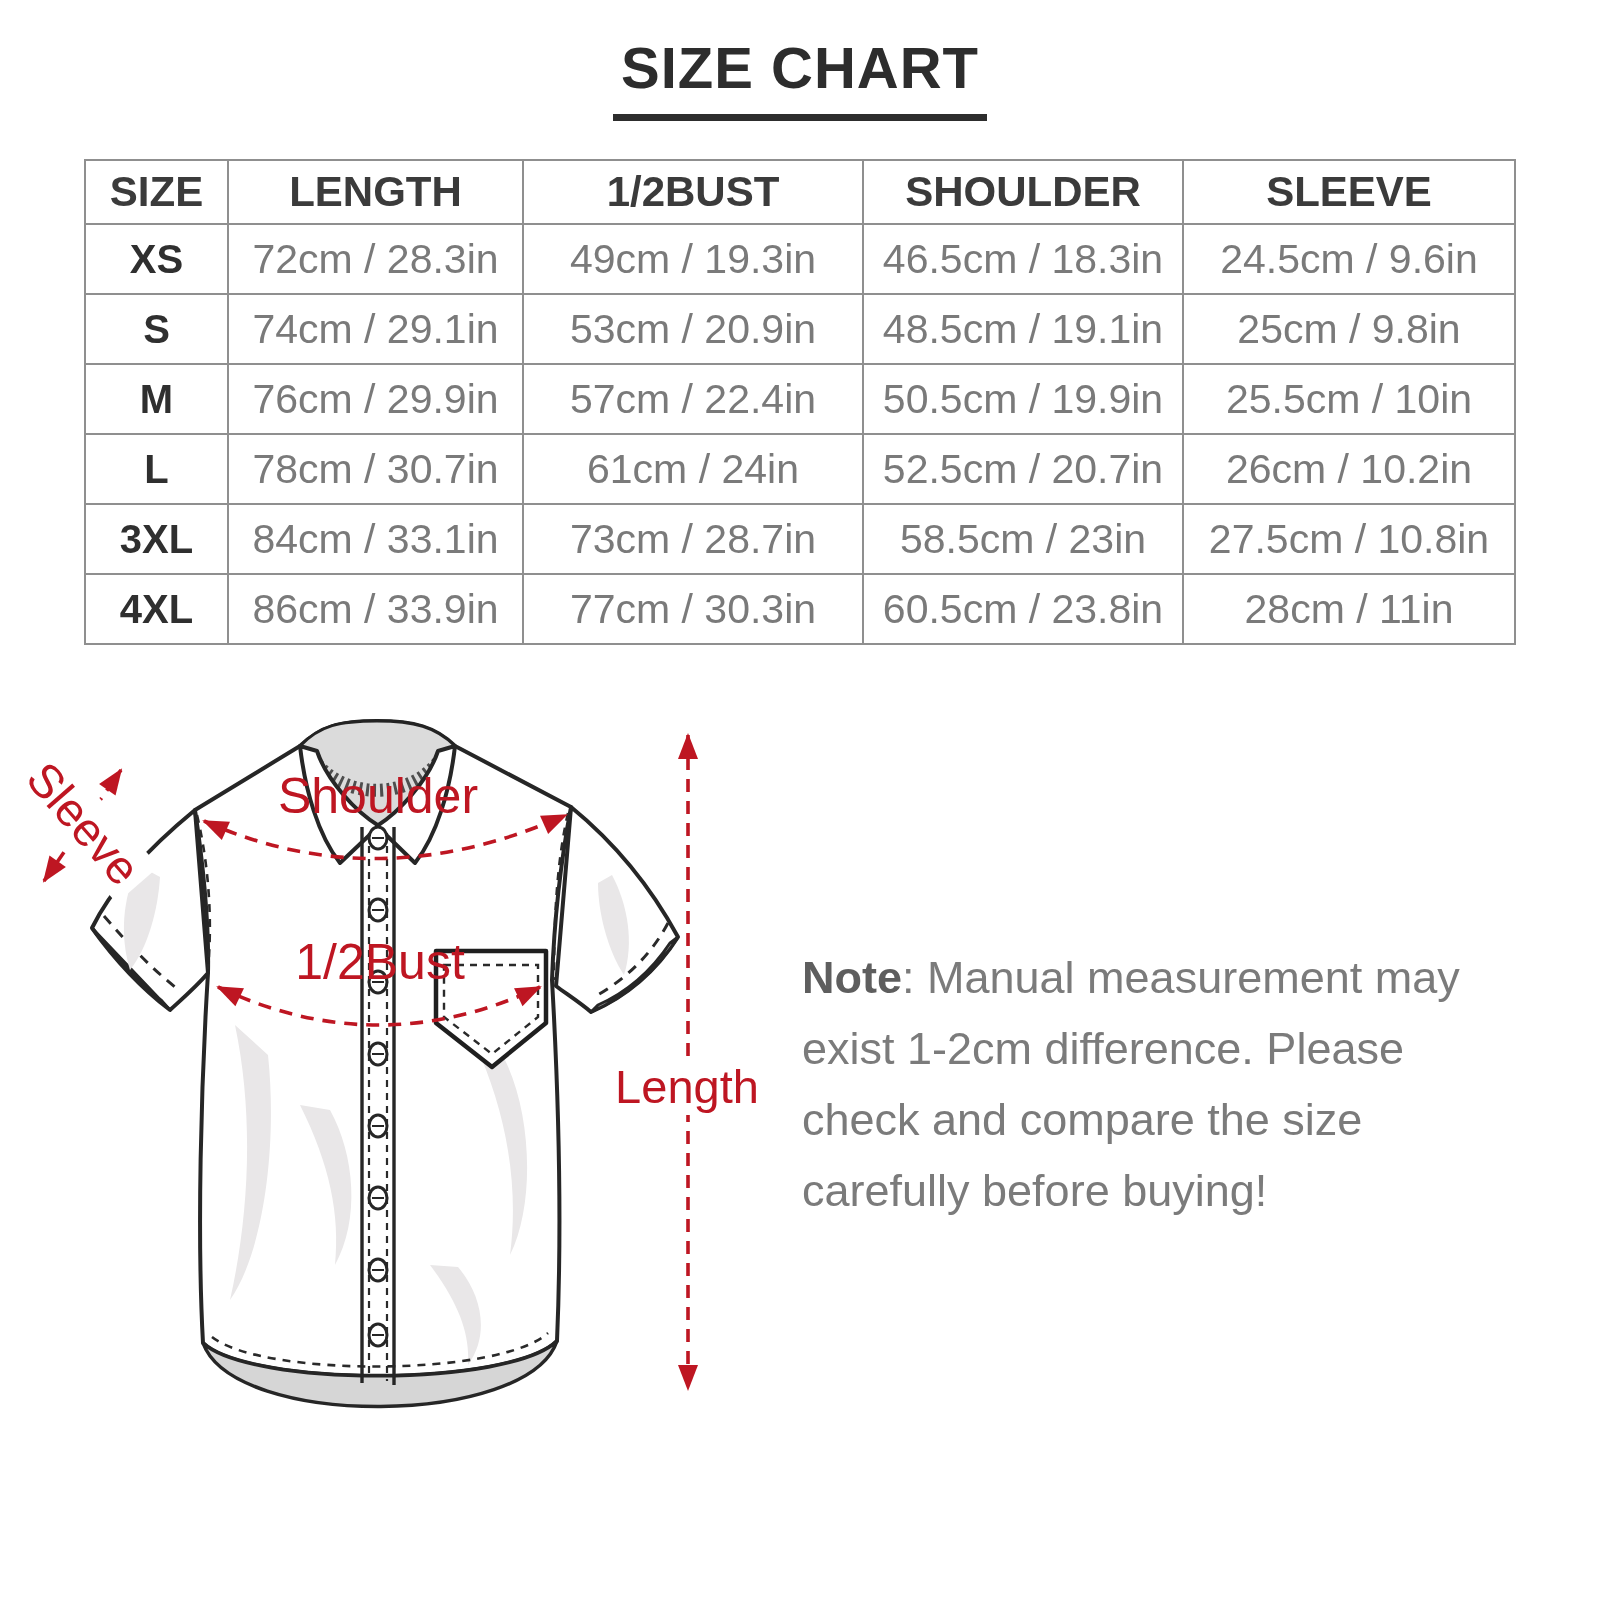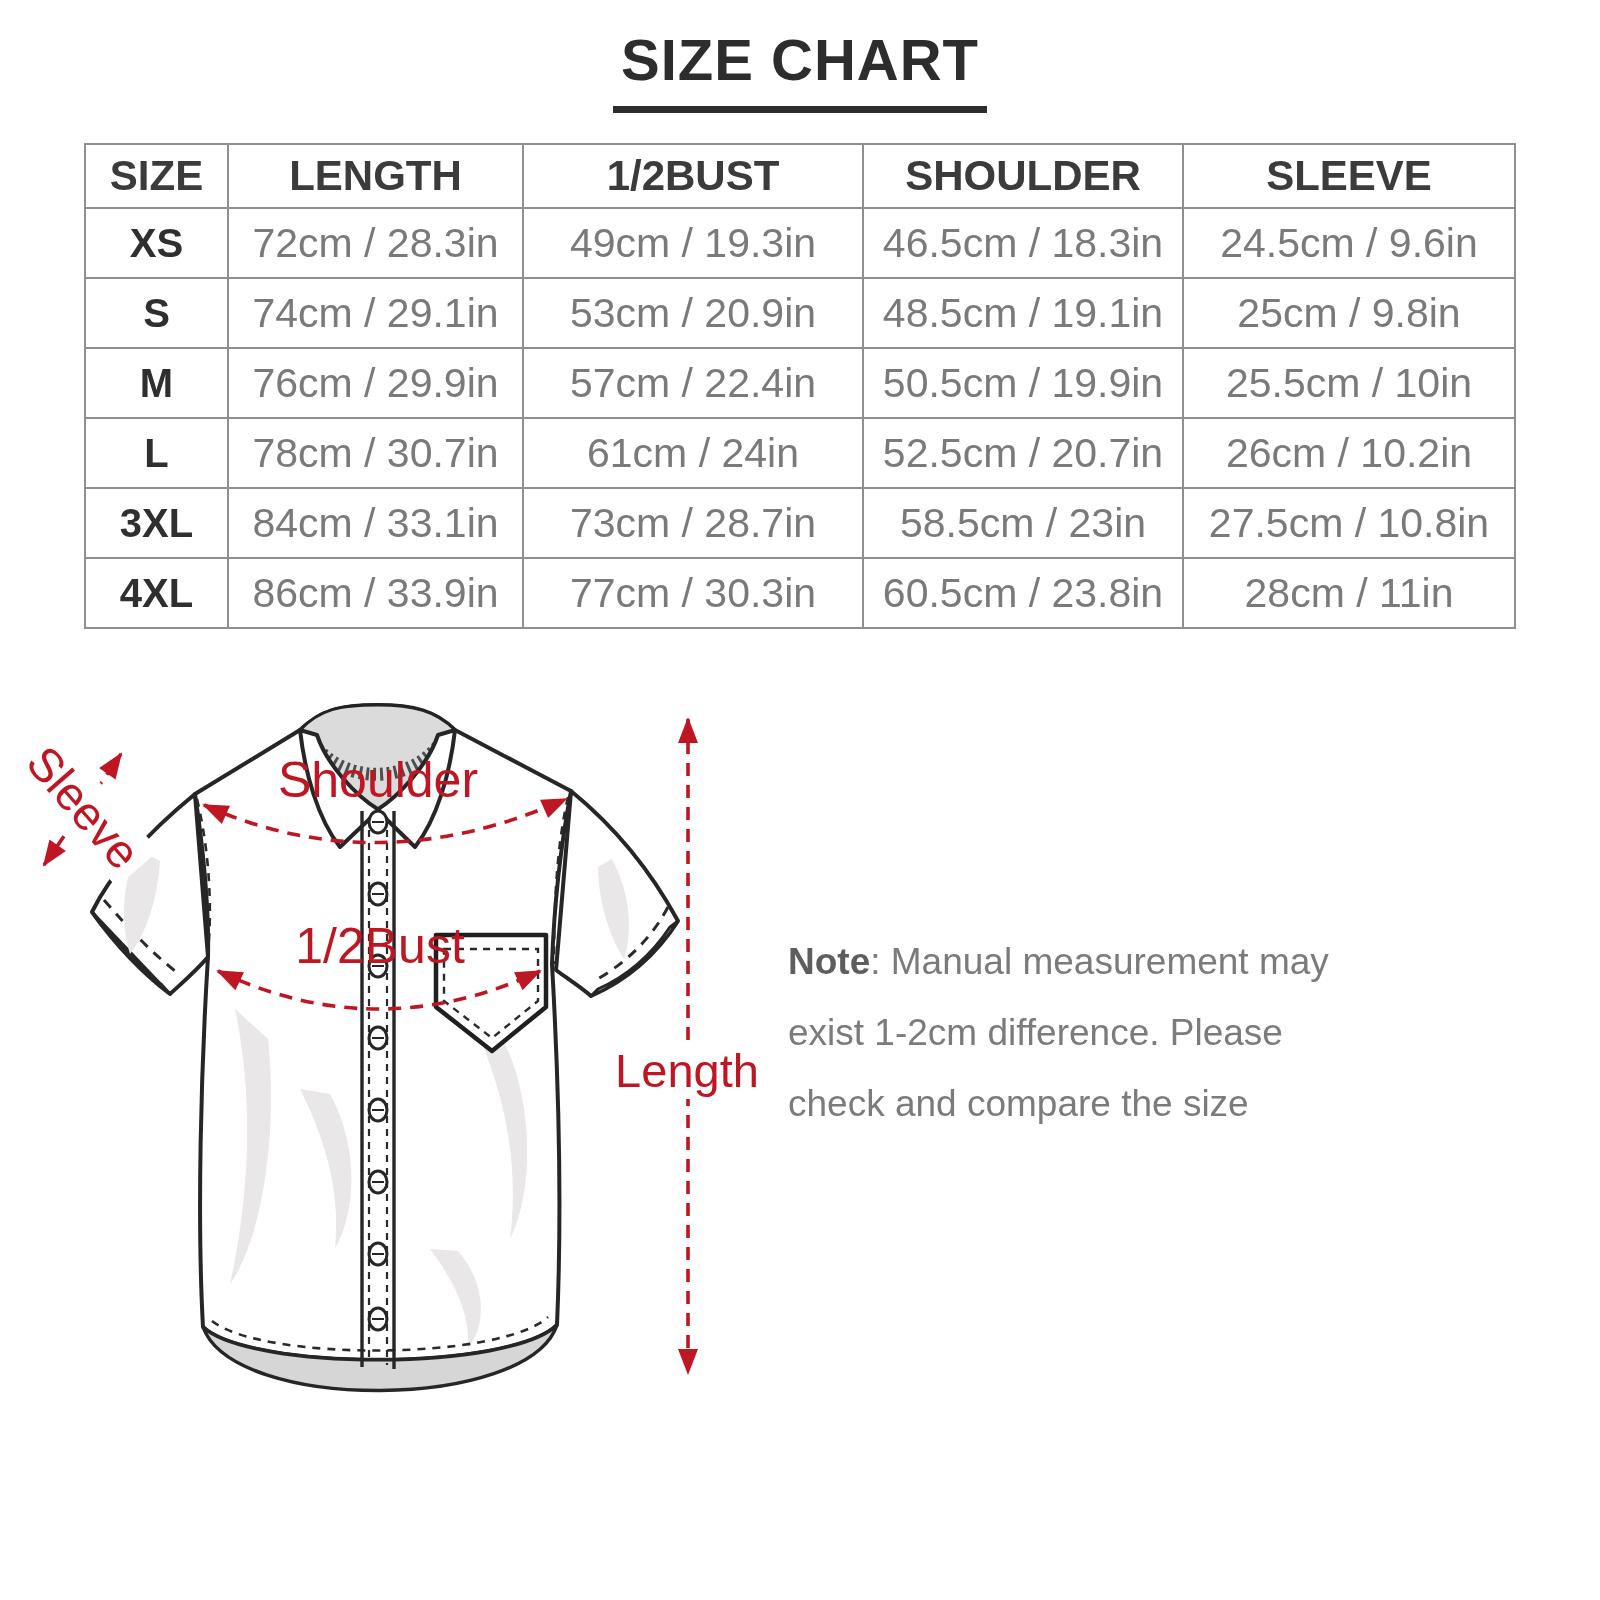--- a/index.html
+++ b/index.html
@@ -1,28 +1,28 @@
 <!DOCTYPE html>
 <html><head>
 <meta charset="utf-8">
 <style>
   html,body{margin:0;padding:0;background:#ffffff;}
   body{width:1600px;height:1600px;font-family:"Liberation Sans",sans-serif;overflow:hidden;}
   .title-wrap{text-align:center;padding-top:26px;}
-  .page-title{display:inline-block;margin:0;font-size:58px;font-weight:bold;color:#2d2d2d;
+  .page-title{display:inline-block;margin:8px;font-size:58px;font-weight:bold;color:#2d2d2d;
               letter-spacing:1px;border-bottom:7px solid #2d2d2d;padding:0 8px 13px 8px;}
   table.size-table{width:1430px;margin:30px auto 0 auto;border-collapse:collapse;table-layout:fixed;}
   .size-table th,.size-table td{border:2px solid #8f8f8f;text-align:center;vertical-align:middle;
               white-space:nowrap;overflow:hidden;}
   .size-table th{font-size:42px;font-weight:bold;color:#3b3b3b;height:60px;}
   .size-table td{font-size:41px;font-weight:normal;color:#7a7a7a;height:66px;}
   .size-table td.size-cell{font-size:40px;font-weight:bold;color:#2f2f2f;}
   .bottom{display:flex;align-items:flex-start;margin-top:60px;}
   .diagram{width:760px;flex:0 0 auto;}
-  .note{width:715px;margin-left:28px;margin-top:237px;font-size:37px;line-height:71px;color:#7b7b7b;}
+  .note{width:715px;margin-left:42px;margin-top:237px;font-size:45px;line-height:71px;color:#7b7b7b;}
   .note .note-bold{font-weight:bold;color:#5e5e5e;}
   svg text.red-label{fill:#be1622;}
 </style>
 </head>
 <body>
 
 <div class="title-wrap">
   <h1 class="page-title">SIZE CHART</h1>
 </div>
 
@@ -182,14 +182,15 @@
         <rect x="613" y="1186" width="148" height="54" fill="#ffffff"></rect>
         <text class="red-label" x="687" y="1228" font-size="47" text-anchor="middle">Length</text>
       </g>
     </svg>
   </div>
 
   <div class="note">
     <div><span class="note-bold">Note</span><span>: Manual measurement may</span></div>
     <div>exist 1-2cm difference. Please</div>
     <div>check and compare the size</div>
+    <div>carefully before buying!</div>
   </div>
 </div>
 
 </body></html>

